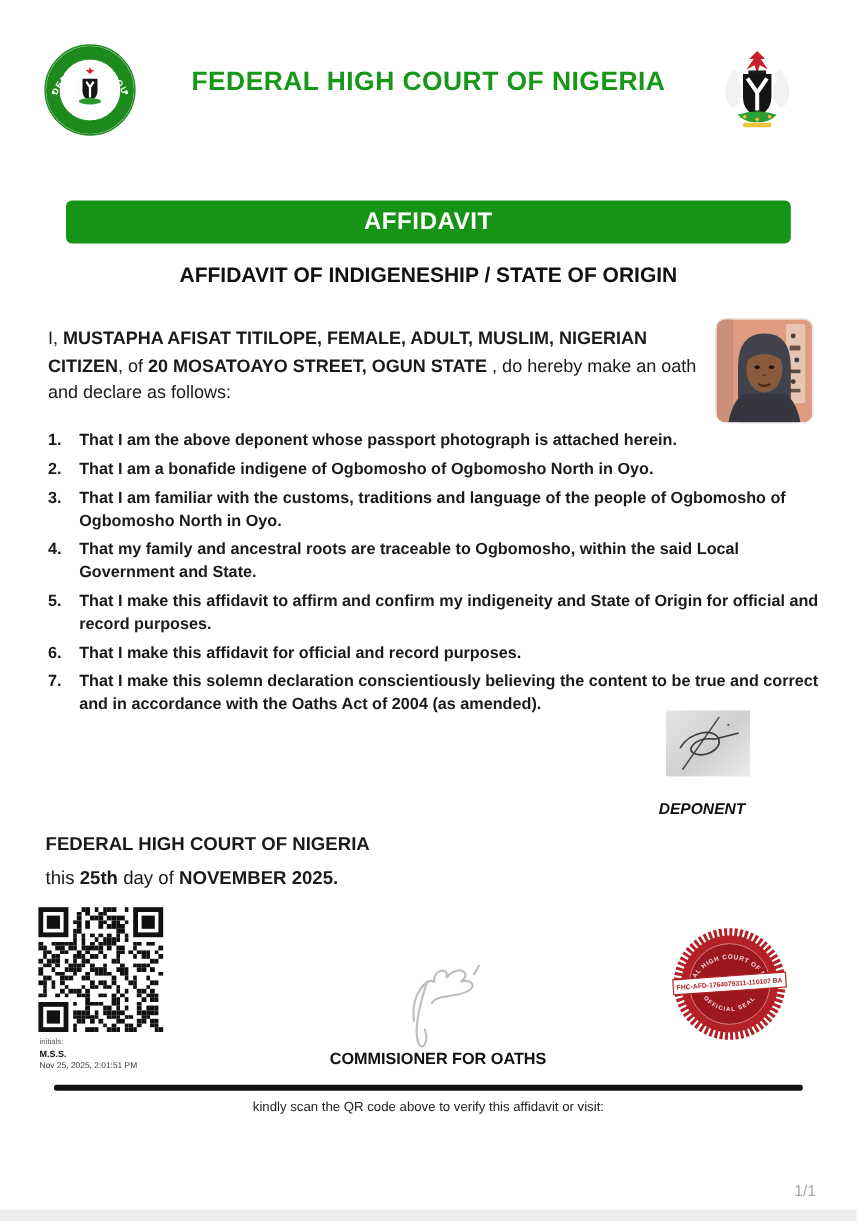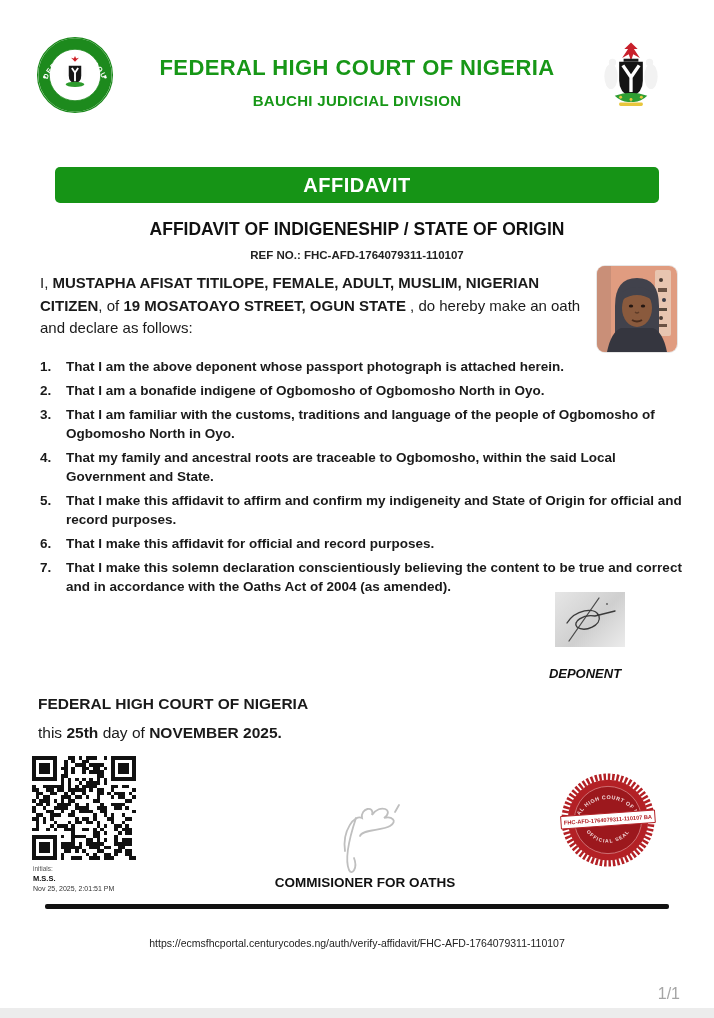--- a/index.html
+++ b/index.html
@@ -54,21 +54,21 @@
   .before-me span{color:#fff;font-size:16px;font-weight:bold;letter-spacing:.5px;}
   .comm-sig{position:absolute;top:796px;left:300px;width:130px;height:78px;}
   .comm-label{position:absolute;top:875px;left:245px;width:240px;text-align:center;
               font-size:13.5px;font-weight:bold;color:#111;}
   .seal{position:absolute;top:772px;left:560px;width:96px;height:96px;}
   
   .rule{position:absolute;top:904px;left:45px;width:624px;height:5px;background:#111;border-radius:2px;}
   .foot-note{position:absolute;top:917px;left:0;right:0;text-align:center;font-size:11px;color:#222;}
   .foot-url{position:absolute;top:937px;left:0;right:0;text-align:center;font-size:10.5px;color:#222;}
   .page-ind{position:absolute;top:985px;left:560px;width:120px;text-align:right;
-            font-size:16px;color:#a5a5a5;}
+            font-size:13px;color:#a5a5a5;}
   .bottom-strip{position:absolute;left:0;bottom:0;width:714px;height:10px;background:#ececec;}
 </style>
 </head>
 <body>
 
 <div class="page">
 
   <div class="logo-left">
     <svg viewBox="0 0 100 100" width="78" height="78">
       <circle cx="50" cy="50" r="48" fill="#ffffff" stroke="#1d8a1d" stroke-width="1.5"></circle>
@@ -91,21 +91,20 @@
         <ellipse cx="39" cy="48" rx="4" ry="9" fill="#fdfdfd"></ellipse>
         <ellipse cx="61" cy="48" rx="4" ry="9" fill="#fdfdfd"></ellipse>
         <path d="M42 38 h16 v13 q0 8 -8 10 q-8 -2 -8 -10 z" fill="#161616"></path>
         <path d="M46 41 L50 47 L54 41 M50 47 L50 58" stroke="#ffffff" stroke-width="2.4" fill="none"></path>
         <ellipse cx="50" cy="62" rx="12" ry="3.5" fill="#2c9a2c"></ellipse>
       </g>
     </svg>
   </div>
 
   <div class="hdr-title">FEDERAL HIGH COURT OF NIGERIA</div>
-  <div class="hdr-sub">BAUCHI JUDICIAL DIVISION</div>
 
   <div class="logo-right">
     <svg viewBox="0 0 100 100" width="74" height="74">
       <path d="M50 6 L41 15 L46 15 L38 27 L47 22 L50 31 L53 22 L62 27 L54 15 L59 15 Z" fill="#c8202b"></path>
       <rect x="40" y="28" width="20" height="4" fill="#1a1a1a"></rect>
       <ellipse cx="23" cy="52" rx="9" ry="17" fill="#f2f2f2"></ellipse>
       <circle cx="25" cy="33" r="5" fill="#f2f2f2"></circle>
       <ellipse cx="77" cy="52" rx="9" ry="17" fill="#f2f2f2"></ellipse>
       <circle cx="75" cy="33" r="5" fill="#f2f2f2"></circle>
       <path d="M34 32 H66 V58 Q66 74 50 80 Q34 74 34 58 Z" fill="#141414"></path>
@@ -115,26 +114,25 @@
         <circle cx="50" cy="83" r="2" fill="#e8c63c"></circle>
         <circle cx="64" cy="80" r="2" fill="#e8c63c"></circle>
       <rect x="34" y="87" width="32" height="5" rx="2" fill="#e8c63c"></rect>
     </svg>
   </div>
 
   <div class="banner">
     <span>AFFIDAVIT</span>
   </div>
   <div class="doc-title">AFFIDAVIT OF INDIGENESHIP / STATE OF ORIGIN</div>
-  <div class="ref-no">REF NO.: FHC-AFD-1764079311-110107</div>
 
   <p class="intro">
     <span>I,</span>
     <b>MUSTAPHA AFISAT TITILOPE, FEMALE, ADULT, MUSLIM, NIGERIAN CITIZEN</b><span>, of</span>
-    <b>19 MOSATOAYO STREET, OGUN STATE</b>
+    <b>20 MOSATOAYO STREET, OGUN STATE</b>
     <span>, do hereby make an oath and declare as follows:</span>
   </p>
 
   <div class="photo">
     <svg viewBox="0 0 80 86" width="80" height="86">
       <rect width="80" height="86" fill="#e09c80"></rect>
       <rect x="0" y="0" width="14" height="86" fill="#c98f78"></rect>
       <rect x="58" y="4" width="16" height="66" rx="2" fill="#e9cdb9" opacity="0.85"></rect>
       <circle cx="64" cy="14" r="2" fill="#4a3b33"></circle>
         <rect x="61" y="22" width="9" height="4" fill="#6b5244"></rect>
@@ -553,17 +551,17 @@
         <textPath href="#sealBot" startOffset="50%" text-anchor="middle">OFFICIAL SEAL</textPath>
       </text>
       <g transform="rotate(-4 50 50)">
         <rect x="1" y="43" width="98" height="13" fill="#ffffff" stroke="#b32025" stroke-width="1"></rect>
         <text x="50" y="51.8" font-size="5.9" font-weight="bold" fill="#b32025" text-anchor="middle" font-family="Liberation Sans,sans-serif">FHC-AFD-1764079311-110107 BA</text>
       </g>
     </svg>
   </div>
 
   <div class="rule"></div>
-  <div class="foot-url">https://ecmsfhcportal.centurycodes.ng/auth/verify-affidavit/FHC-AFD-1764079311-110107</div>
+  <div class="foot-note">kindly scan the QR code above to verify this affidavit or visit:</div>
   <div class="page-ind">1/1</div>
   <div class="bottom-strip"></div>
 
 </div>
 
 </body></html>

